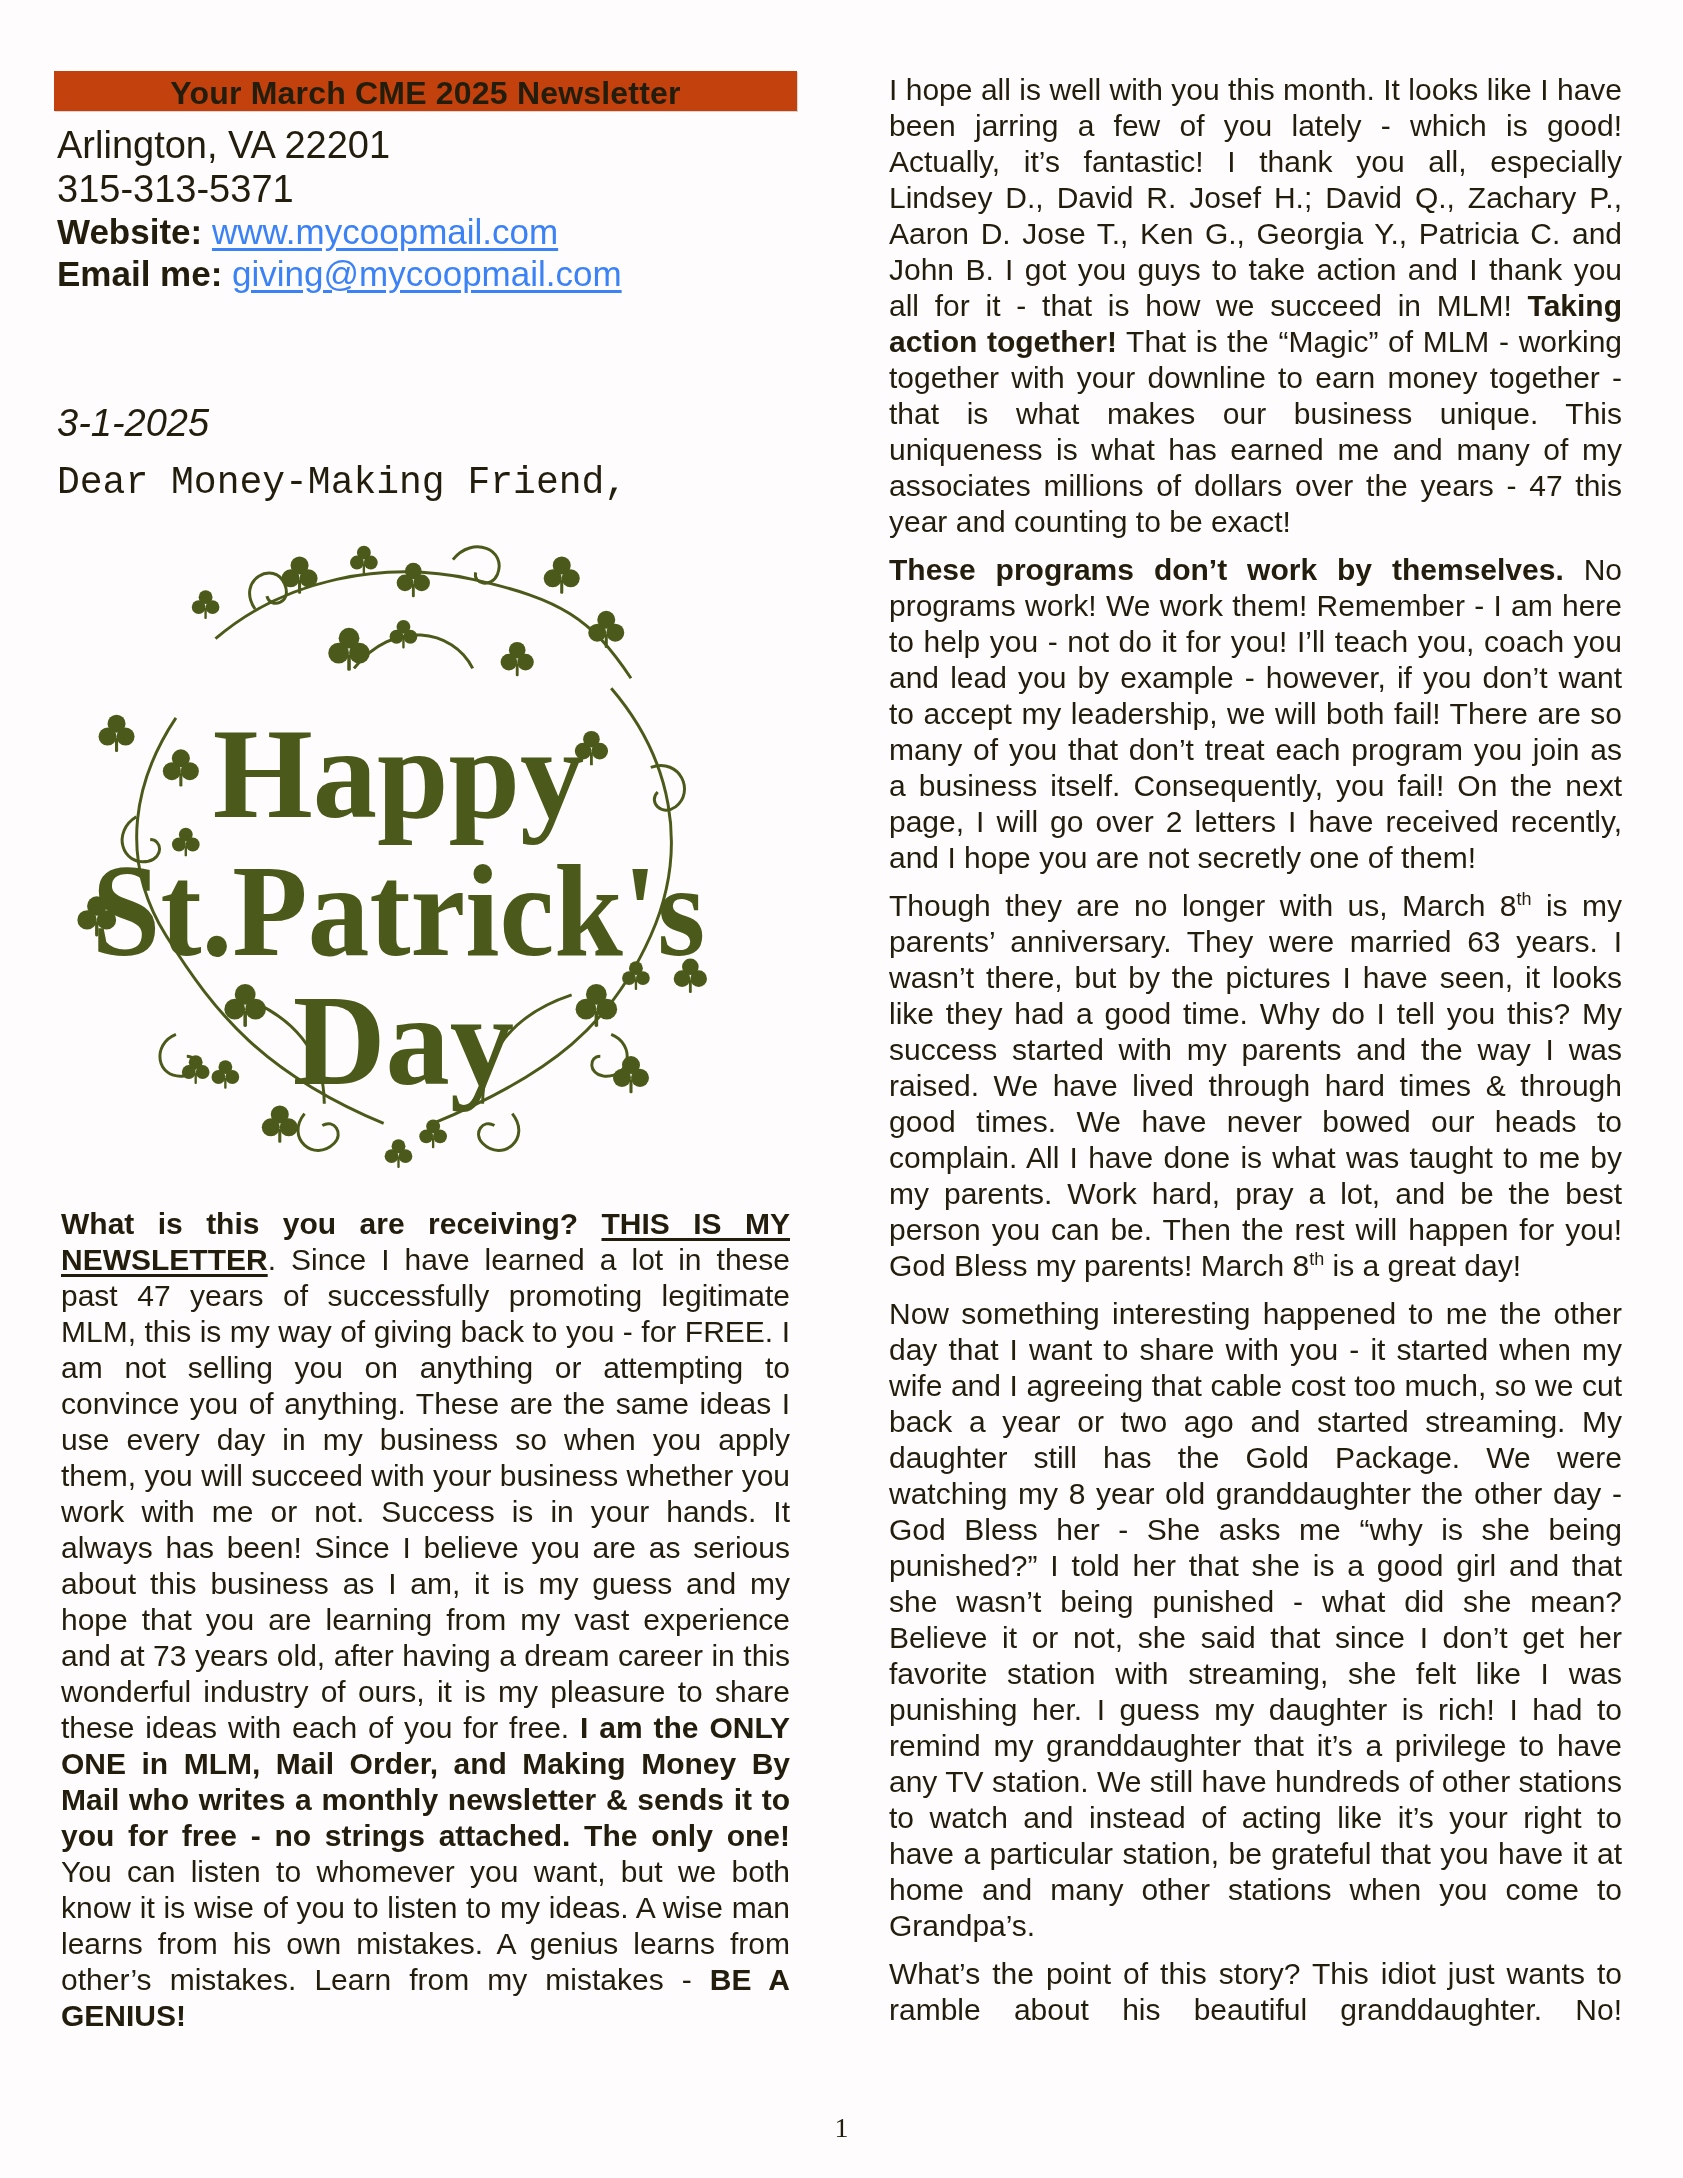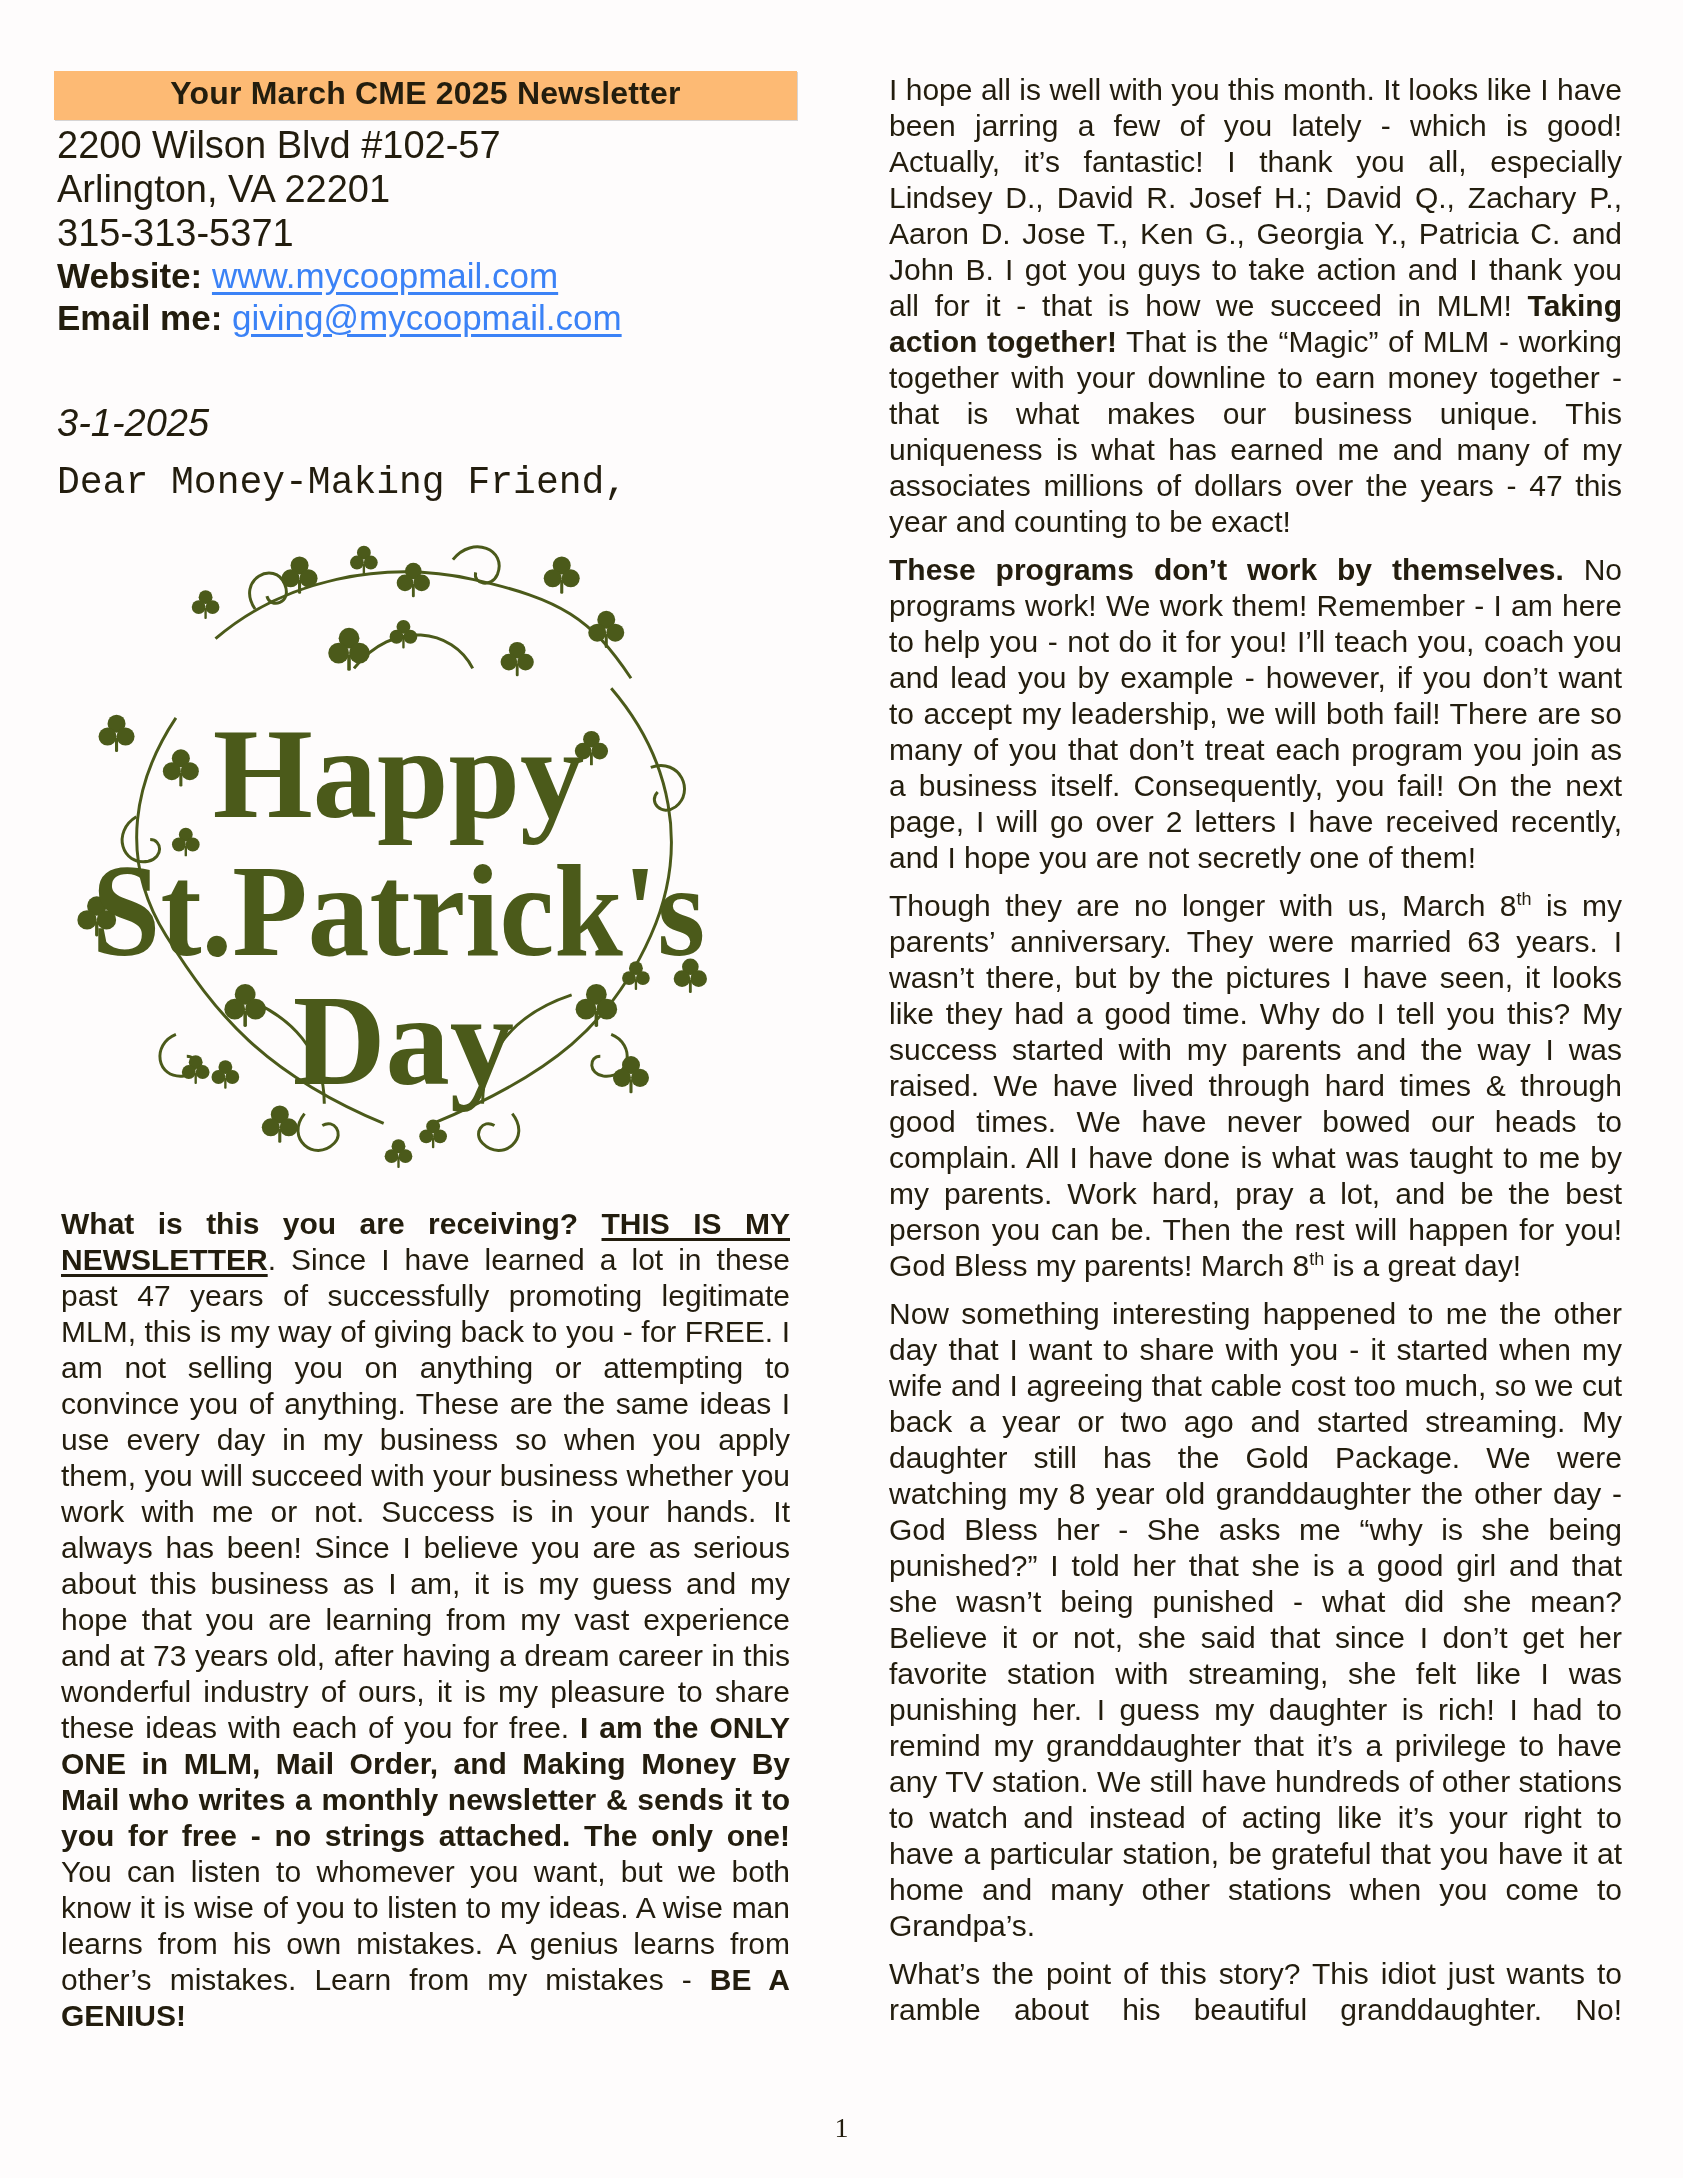--- a/index.html
+++ b/index.html
@@ -2,22 +2,22 @@
 <html><head>
   <meta charset="utf-8">
   <style>
     html, body { margin: 0; padding: 0; }
     body {
       width: 1683px; height: 2178px; position: relative; overflow: hidden;
       background: #fefcfc; color: #231d0e;
       font-family: "Liberation Sans", sans-serif;
     }
     .header-bar {
-      position: absolute; left: 54px; top: 71px; width: 743px; height: 49px;
-      background: #fdba74; text-align: center; font-weight: bold;
+      position: absolute; left: 54px; top: 71px; width: 743px; height: 40px;
+      background: #c2410c; text-align: center; font-weight: bold;
       font-size: 32px; line-height: 44px; letter-spacing: 0.2px;
       box-shadow: 1px 1px 0 #d6d4d4;
     }
     .contact { position: absolute; left: 57px; top: 123px; font-size: 38px; line-height: 44px; }
     .contact div { white-space: nowrap; }
     .company { text-decoration: underline; text-decoration-thickness: 2px; text-underline-offset: 5px; }
     .contact .small-line { font-size: 35px; line-height: 42px; }
     .contact b { font-weight: bold; }
     .link { color: #3b82f6; text-decoration: underline; text-underline-offset: 4px; }
     .date { position: absolute; left: 57px; top: 401px; font-size: 38px; line-height: 44px; font-style: italic; }
@@ -35,21 +35,20 @@
     }
   </style>
 </head>
 <body>
 
 <div class="header-bar">
   <span>Your March CME 2025 Newsletter</span>
 </div>
 
 <div class="contact">
-  <div>2200 Wilson Blvd #102-57</div>
   <div>Arlington, VA 22201</div>
   <div>315-313-5371</div>
   <div class="small-line">
     <b>Website:</b>
     <span class="link">www.mycoopmail.com</span>
   </div>
   <div class="small-line">
     <b>Email me:</b>
     <span class="link">giving@mycoopmail.com</span>
   </div>

